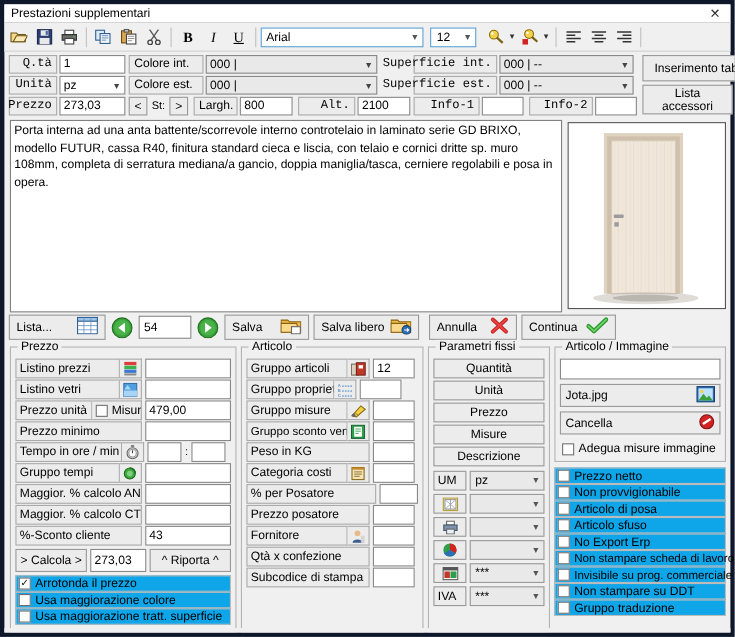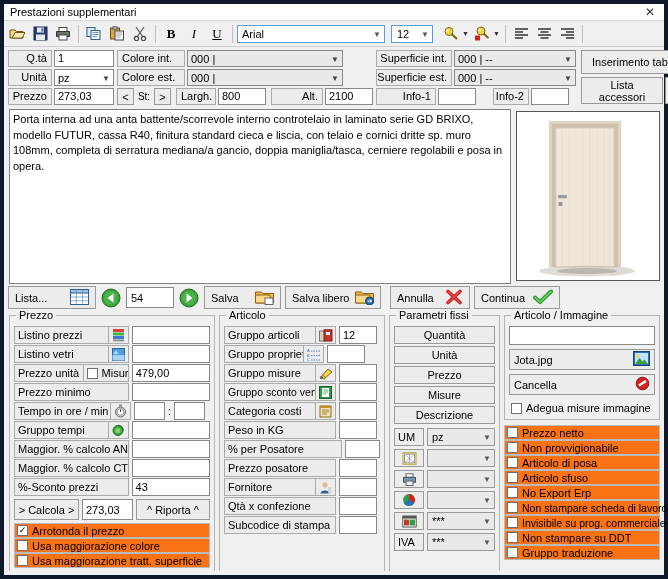--- a/index.html
+++ b/index.html
@@ -78,21 +78,21 @@
   }
   .lbl {
     background: #ececec;
     border: 1px solid #aaa;
     height: 17px; line-height: 15px;
     padding: 0 4px;
     font-size: 11px;
     display: flex; align-items: center;
     white-space: nowrap;
   }
-  .lbl.r { justify-content: flex-end; }
+  .lbl.r { justify-content: flex-end; font-family: Liberation Mono, monospace; }
   .fld {
     background: #fff; border: 1px solid #888;
     height: 17px; line-height: 15px;
     padding: 0 3px;
     font-size: 11px;
     display: flex; align-items: center;
     white-space: nowrap; overflow: hidden;
   }
   .combo {
     background: #fff; border: 1px solid #888;
@@ -183,21 +183,21 @@
   .cbx {
     width: 11px; height: 11px;
     border: 1px solid #707070; background: #fff;
     display: inline-flex; align-items: center; justify-content: center;
     font-size: 9px; line-height: 1; color: #000;
     margin-right: 4px; flex: 0 0 auto;
   }
   .ckrow {
     display: flex; align-items: center;
     height: 15px; font-size: 11px;
-    background: #f97316; border: 1px solid #bbb;
+    background: #0ea5e9; border: 1px solid #bbb;
     padding: 0 2px; margin-bottom: 0px;
     white-space: nowrap;
   }
   .ckrow.plain { background: transparent; border: none; }
   .parbtn {
     background: #ececec; border: 1px solid #999;
     height: 18px; font-size: 11px;
     display: flex; align-items: center; justify-content: center;
     margin-bottom: 2px; cursor: pointer;
   }
@@ -382,21 +382,21 @@
       <div class="row">
         <div class="lbl r" style="width:76px">Superficie est.</div>
         <div class="combo gray" style="width:122px">
           <span>000 | --</span>
           <span class="cb-arrow">▼</span>
         </div>
       </div>
       <div class="row">
         <div class="lbl r" style="width:60px">Info-1</div>
         <div class="fld" style="width:38px"></div>
-        <div class="lbl r" style="width:36px;margin-left:15px">Info-2</div>
+        <div class="lbl r" style="width:58px;margin-left:3px">Info-2</div>
         <div class="fld" style="width:38px"></div>
       </div>
     </div>
 
     <div style="margin-left:2px">
       <div class="bigbtn" style="width:150px;height:24px;margin-bottom:3px">
         <span style="flex:1;padding-left:6px">Inserimento tabellina</span>
 
       </div>
       <div style="display:flex;gap:2px">
@@ -581,21 +581,21 @@
         <div class="glbl" style="width:117px">Maggior. % calcolo ANL</div>
         <div class="gfld" style="width:80px;margin-left:3px"></div>
       </div>
 
       <div class="grow">
         <div class="glbl" style="width:117px">Maggior. % calcolo CTB</div>
         <div class="gfld" style="width:80px;margin-left:3px"></div>
       </div>
 
       <div class="grow">
-        <div class="glbl" style="width:117px">%-Sconto prezzi</div>
+        <div class="glbl" style="width:117px">%-Sconto cliente</div>
         <div class="gfld" style="width:80px;margin-left:3px">43</div>
       </div>
 
       <div class="grow" style="margin-top:3px">
         <div class="btn3d" style="width:65px;height:21px">&gt; Calcola &gt;</div>
         <div class="gfld" style="width:52px;height:21px;margin-left:3px">273,03</div>
         <div class="btn3d" style="width:76px;height:21px;margin-left:3px">^ Riporta ^</div>
       </div>
 
       <div style="margin-top:3px">
@@ -662,33 +662,33 @@
           <svg width="13" height="13" viewBox="0 0 13 13">
             <rect x="0.5" y="0.5" width="12" height="12" fill="#2e9e4b" stroke="#186030"></rect>
             <rect x="3" y="2" width="7" height="9" fill="#fff"></rect>
             <path d="M4 4h5M4 6h5M4 8h3" stroke="#2e9e4b" stroke-width="0.8"></path>
           </svg>
         </div>
         <div class="gfld" style="width:38px;margin-left:3px"></div>
       </div>
 
       <div class="grow">
+        <div class="glbl" style="width:112px">Peso in KG</div>
+        <div class="gfld" style="width:38px;margin-left:3px"></div>
+      </div>
+
+      <div class="grow">
         <div class="glbl" style="width:92px">Categoria costi</div>
         <div class="icocell">
           <svg width="13" height="13" viewBox="0 0 13 13">
             <rect x="1" y="1" width="11" height="11" fill="#f2e2bf" stroke="#8a6c10"></rect>
             <rect x="1" y="1" width="11" height="2" fill="#c78b2a"></rect>
             <path d="M3 5h7M3 7h7M3 9h5" stroke="#8a6c10" stroke-width="0.8"></path>
           </svg>
         </div>
-        <div class="gfld" style="width:38px;margin-left:3px"></div>
-      </div>
-
-      <div class="grow">
-        <div class="glbl" style="width:112px">Peso in KG</div>
         <div class="gfld" style="width:38px;margin-left:3px"></div>
       </div>
 
       <div class="grow">
         <div class="glbl" style="width:128px">% per Posatore</div>
         <div class="gfld" style="width:38px;margin-left:3px"></div>
       </div>
       <div class="grow">
         <div class="glbl" style="width:112px">Prezzo posatore</div>
         <div class="gfld" style="width:38px;margin-left:3px"></div>

